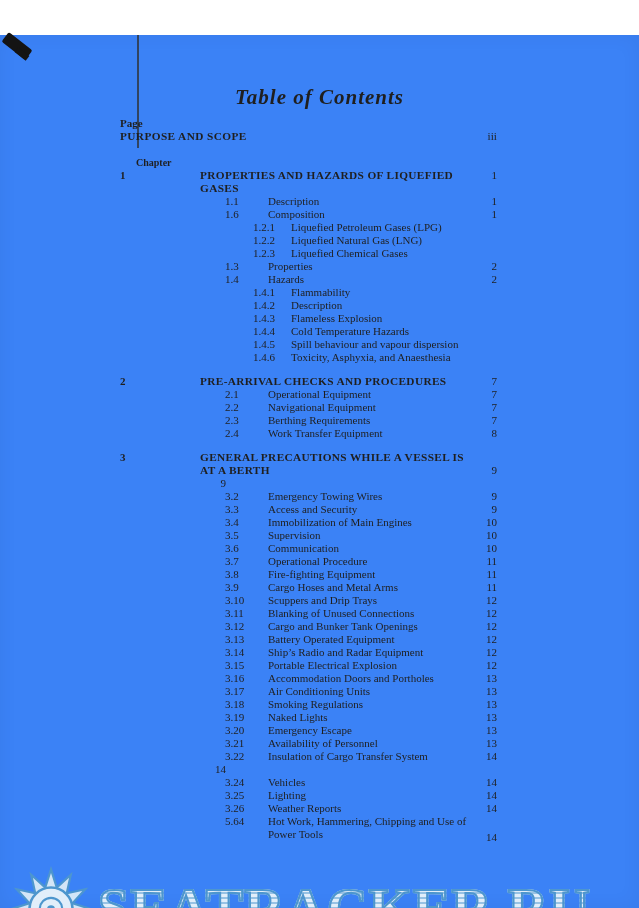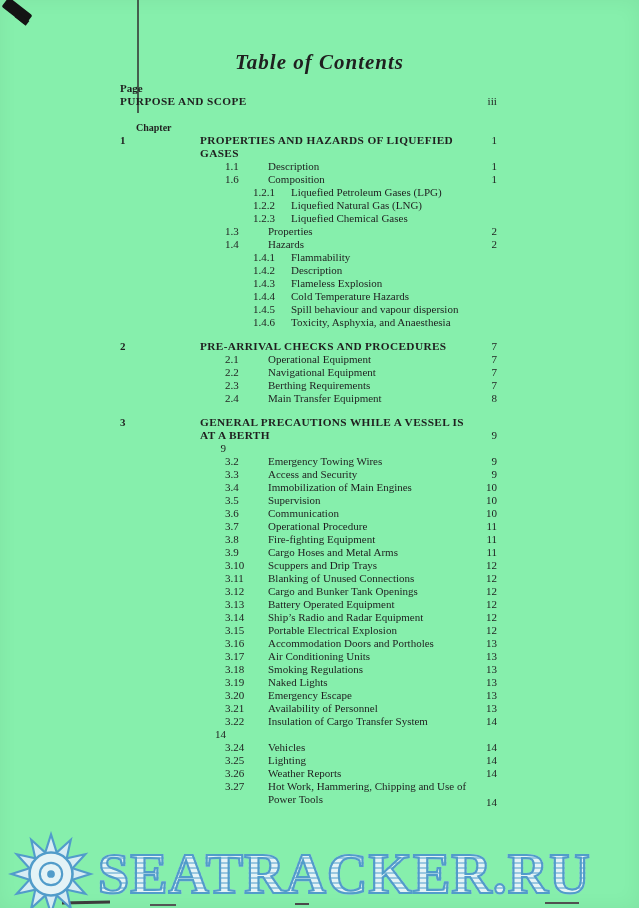--- a/index.html
+++ b/index.html
@@ -3,22 +3,23 @@
 <meta charset="utf-8">
 <style>
   html,body{margin:0;padding:0;}
   body{
     width:639px;height:908px;position:relative;overflow:hidden;
     background:#ffffff;
     font-family:"Liberation Serif", serif;
     color:#1f1f1f;
   }
   .page{
-    position:absolute;inset:0;background:#86efac;
+    position:absolute;inset:0;background:#3b82f6;
     box-shadow:inset 0 0 20px rgba(0,0,0,0.05);
+    margin-top:35px;
   }
   
   .artifact{position:absolute;background:#141414;}
   .a-wedge1{left:2px;top:5px;width:30px;height:12px;transform:rotate(38deg);border-radius:2px;}
   .a-wedge2{left:15px;top:16px;width:14px;height:6px;transform:rotate(38deg);}
   .a-vline{left:137px;top:0;width:1.6px;height:113px;background:#2f2f2f;opacity:.75;}
   .a-b1{left:62px;top:901px;width:48px;height:3.2px;background:#3c3c3c;transform:rotate(-1deg);}
   .a-b2{left:150px;top:904px;width:26px;height:2px;background:#555;}
   .a-b3{left:295px;top:903px;width:14px;height:2.4px;background:#4a4a4a;}
   .a-b4{left:545px;top:902px;width:34px;height:2.2px;background:#505050;}
@@ -247,21 +248,21 @@
         <span class="body entry">
           <span class="num">2.3</span>
           <span class="label">Berthing Requirements</span>
         </span>
         <span class="pg">7</span>
       </div>
       <div class="trow">
         <span class="chapnum"></span>
         <span class="body entry">
           <span class="num">2.4</span>
-          <span class="label">Main Transfer Equipment</span>
+          <span class="label">Work Transfer Equipment</span>
         </span>
         <span class="pg">8</span>
       </div>
       <div class="trow gap">
         <span class="chapnum">3</span>
         <span class="body title-line">
           <span class="label">GENERAL PRECAUTIONS WHILE A VESSEL IS</span>
         </span>
         <span class="pg"></span>
       </div>
@@ -468,21 +469,21 @@
         <span class="chapnum"></span>
         <span class="body entry">
           <span class="num">3.26</span>
           <span class="label">Weather Reports</span>
         </span>
         <span class="pg">14</span>
       </div>
       <div class="trow">
         <span class="chapnum"></span>
         <span class="body entry">
-          <span class="num">3.27</span>
+          <span class="num">5.64</span>
           <span class="label">Hot Work, Hammering, Chipping and Use of</span>
         </span>
         <span class="pg"></span>
       </div>
       <div class="trow">
         <span class="chapnum"></span>
         <span class="body cont">
           <span class="num"></span>
           <span class="label">Power Tools</span>
         </span>

